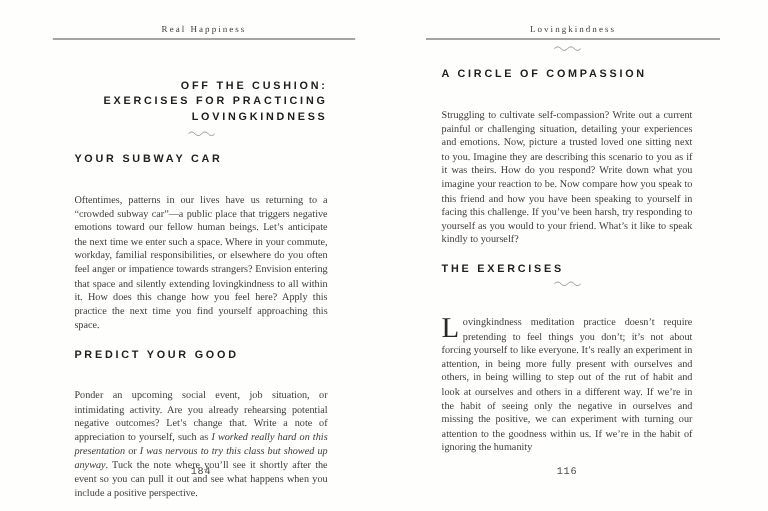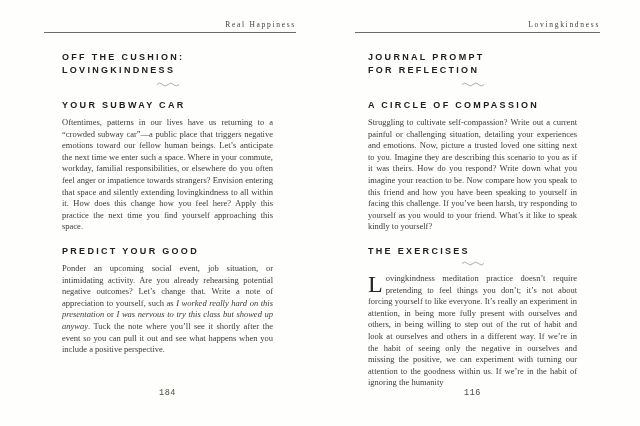--- a/index.html
+++ b/index.html
@@ -17,61 +17,61 @@
     top: 0;
     width: 320px;
     height: 426px;
     overflow: hidden;
   }
   .page-left  { left: 0; }
   .page-right { left: 320px; }
 
   .running-head {
     margin-top: 20px;
-    text-align: right;
+    text-align: center;
     font-size: 7.5px;
     letter-spacing: 1.7px;
     color: #45423d;
   }
   .page-left  .running-head { margin-left: 44px; margin-right: 24px; }
   .page-right .running-head { margin-left: 35px; margin-right: 40px; }
 
   .head-rule {
     border: 0;
     border-top: 0.8px solid #6f6b64;
     height: 0;
   }
   .page-left  .head-rule { margin: 3px 24px 0 44px; }
   .page-right .head-rule { margin: 3px 40px 0 35px; }
 
   .col { position: relative; }
   .page-left  .col { margin: 0 47px 0 62px; }
   .page-right .col { margin: 0 63px 0 48px; }
 
   .chapter-heading {
-    margin-top: 18px;
-    text-align: left;
+    margin-top: 32px;
+    text-align: right;
     font-family: "Liberation Sans", sans-serif;
     font-weight: bold;
     font-size: 9px;
     line-height: 13px;
     letter-spacing: 2.3px;
     color: #21201d;
   }
   .ornament-wrap { text-align: center; margin-top: 4px; line-height: 0; }
   .section-heading {
     margin-top: 13px;
     font-family: "Liberation Sans", sans-serif;
     font-weight: bold;
     font-size: 9px;
     letter-spacing: 2.3px;
     color: #21201d;
   }
   .body-para {
-    margin-top: 7px;
+    margin-top: 24px;
     font-size: 8.5px;
     line-height: 11.6px;
     text-align: justify;
     color: #3e3a35;
   }
   .body-para .ital { font-style: italic; }
   .drop-cap {
     float: left;
     font-size: 24px;
     line-height: 20px;
@@ -94,43 +94,40 @@
 <body>
 
 <div class="spread">
 
   <div class="page page-left">
     <div class="running-head">Real Happiness</div>
     <hr class="head-rule">
     <div class="col">
       <div class="chapter-heading">
         <div>OFF THE CUSHION:</div>
+        <div>EXERCISES FOR PRACTICING</div>
         <div>LOVINGKINDNESS</div>
       </div>
       <div class="ornament-wrap">
         <svg width="24" height="6" viewBox="0 0 24 6">
           <path d="M1,3.5 q2.75,-3 5.5,0 t5.5,0 t5.5,0 t5.5,0" stroke="#8d8982" stroke-width="0.7" fill="none"></path>
         </svg>
       </div>
       <div class="section-heading">YOUR SUBWAY CAR</div>
       <p class="body-para">Oftentimes, patterns in our lives have us returning to a “crowded subway car”—a public place that triggers negative emotions toward our fellow human beings. Let’s anticipate the next time we enter such a space. Where in your commute, workday, familial responsibilities, or elsewhere do you often feel anger or impatience towards strangers? Envision entering that space and silently extending lovingkindness to all within it. How does this change how you feel here? Apply this practice the next time you find yourself approaching this space.</p>
       <div class="section-heading">PREDICT YOUR GOOD</div>
       <p class="body-para"><span>Ponder an upcoming social event, job situation, or intimidating activity. Are you already rehearsing potential negative outcomes? Let’s change that. Write a note of appreciation to yourself, such as </span><span class="ital">I worked really hard on this presentation</span><span> or </span><span class="ital">I was nervous to try this class but showed up anyway</span><span>. Tuck the note where you’ll see it shortly after the event so you can pull it out and see what happens when you include a positive perspective.</span></p>
     </div>
     <div class="page-number">184</div>
   </div>
 
   <div class="page page-right">
     <div class="running-head">Lovingkindness</div>
     <hr class="head-rule">
     <div class="col">
-      <div class="chapter-heading">
-        <div>JOURNAL PROMPT</div>
-        <div>FOR REFLECTION</div>
-      </div>
       <div class="ornament-wrap">
         <svg width="24" height="6" viewBox="0 0 24 6">
           <path d="M1,3.5 q2.75,-3 5.5,0 t5.5,0 t5.5,0 t5.5,0" stroke="#8d8982" stroke-width="0.7" fill="none"></path>
         </svg>
       </div>
       <div class="section-heading">A CIRCLE OF COMPASSION</div>
       <p class="body-para">Struggling to cultivate self-compassion? Write out a current painful or challenging situation, detailing your experiences and emotions. Now, picture a trusted loved one sitting next to you. Imagine they are describing this scenario to you as if it was theirs. How do you respond? Write down what you imagine your reaction to be. Now compare how you speak to this friend and how you have been speaking to yourself in facing this challenge. If you’ve been harsh, try responding to yourself as you would to your friend. What’s it like to speak kindly to yourself?</p>
       <div class="section-heading">THE EXERCISES</div>
       <div class="ornament-wrap">
         <svg width="24" height="6" viewBox="0 0 24 6">

